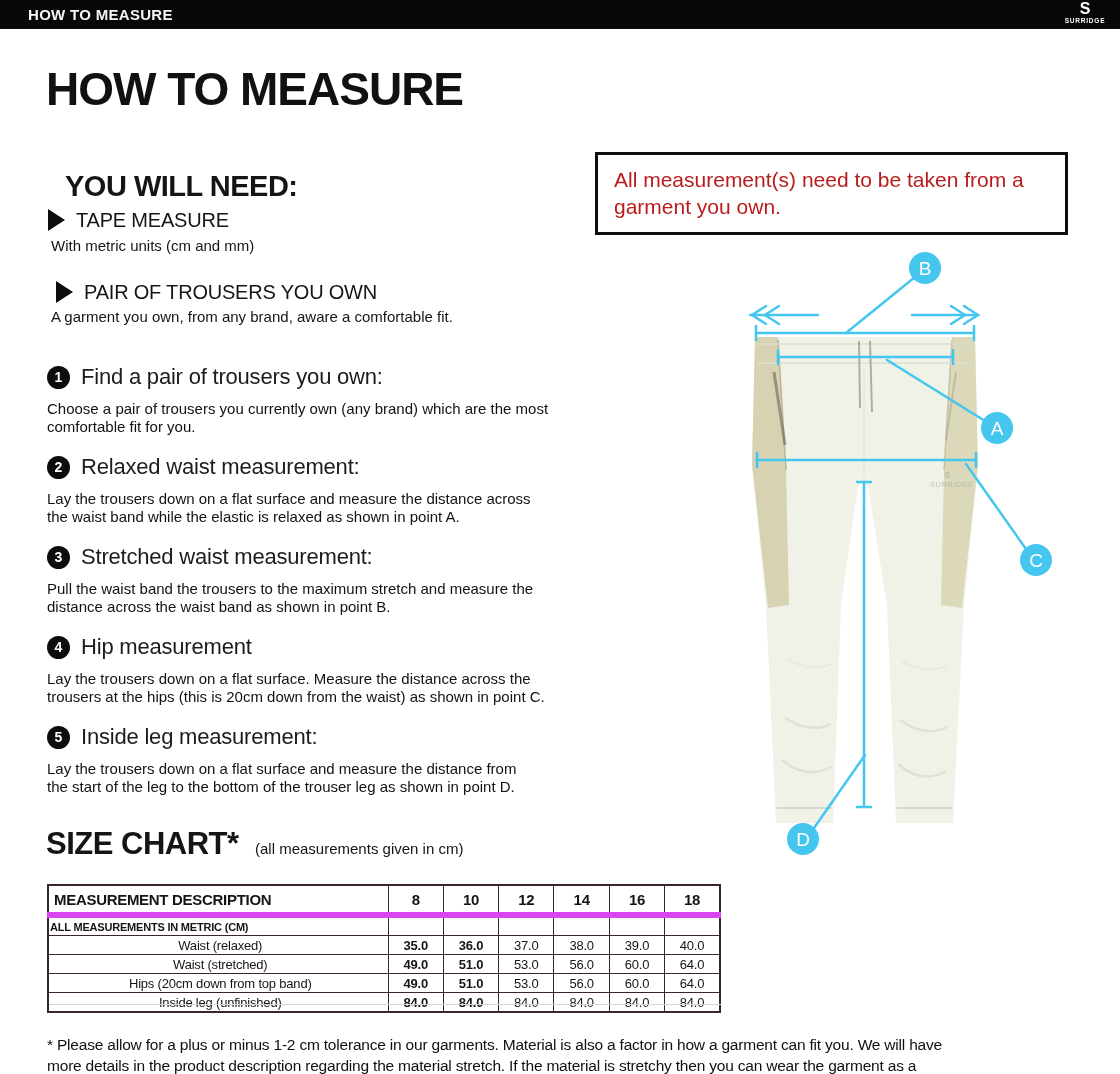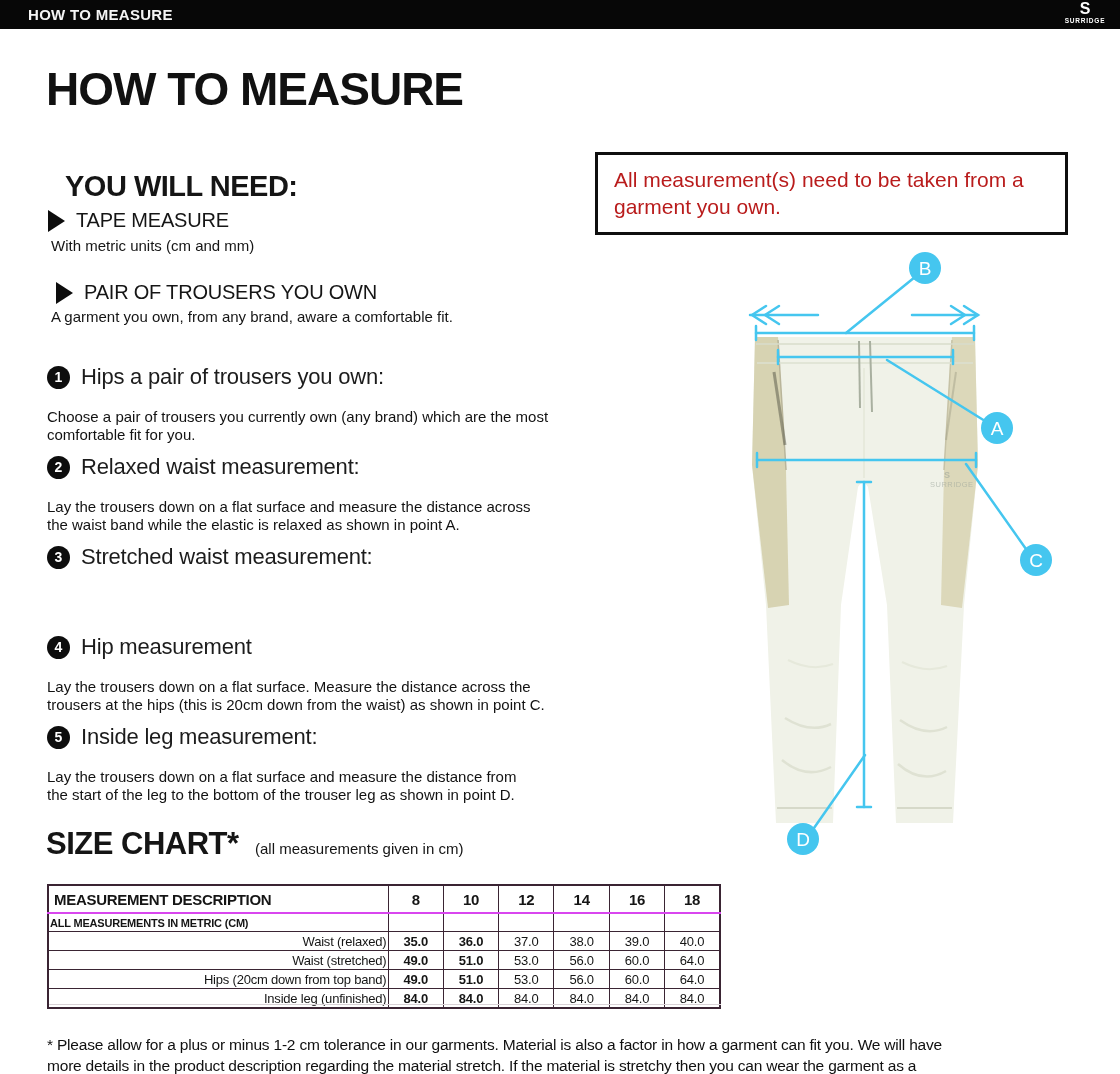--- a/index.html
+++ b/index.html
@@ -10,55 +10,55 @@
   
   .topbar{position:absolute;left:0;top:0;width:1120px;height:29px;background:#070707;}
   .topbar-title{position:absolute;left:28px;top:6px;color:#f5f5f5;font-size:15px;font-weight:bold;letter-spacing:.3px;}
   .brand{position:absolute;right:12px;top:1px;width:46px;text-align:center;color:#fff;line-height:1;}
   .brand-s{display:block;font-size:16px;font-weight:bold;transform:scaleY(1.05);}
   .brand-name{display:block;font-size:6.5px;font-weight:bold;letter-spacing:.8px;margin-top:1px;}
   
   .page-title{position:absolute;left:46px;top:62px;font-size:46px;font-weight:bold;letter-spacing:-1px;color:#111;margin:0;}
   
   .ywn-heading{position:absolute;left:49px;top:154px;font-size:29px;font-weight:bold;letter-spacing:-.5px;margin:16px;}
-  .need-item{position:absolute;left:48px;display:flex;align-items:flex-end;}
+  .need-item{position:absolute;left:48px;display:flex;align-items:flex-start;}
   .need-item.n0{top:209px;}
   .need-item.n1{top:281px;padding-left:8px;}
   .tri-icon{width:0;height:0;border-top:11px solid transparent;border-bottom:11px solid transparent;border-left:17px solid #0d0d0d;margin-right:11px;}
   .need-title{font-size:20px;letter-spacing:-.2px;}
   .need-desc{position:absolute;left:51px;font-size:15px;}
   .need-desc.n0{top:237px;}
   .need-desc.n1{top:308px;}
   
   .step{position:absolute;left:47px;width:530px;}
   .step.s0{top:364px;} .step.s1{top:454px;} .step.s2{top:544px;} .step.s3{top:634px;} .step.s4{top:724px;}
   .step-head{display:flex;align-items:center;}
   .step-num{width:23px;height:23px;border-radius:50%;background:#0d0d0d;color:#fff;font-size:14px;font-weight:bold;
             display:flex;align-items:center;justify-content:center;flex:0 0 23px;}
   .step-title{font-size:22px;margin-left:11px;letter-spacing:-.2px;color:#1c1c1c;}
-  .step-desc{margin-top:18px;font-size:15px;line-height:18px;white-space:pre-line;color:#121212;}
+  .step-desc{margin-top:10px;font-size:15px;line-height:18px;white-space:pre-line;color:#121212;}
   
   .note-box{position:absolute;left:595px;top:152px;width:473px;height:83px;border:3px solid #0f0f0f;box-sizing:border-box;
             padding:11px 16px;font-size:21px;line-height:27px;white-space:pre-line;color:#b91c1c;}
   
   .diagram{position:absolute;left:690px;top:240px;width:430px;height:640px;}
   svg text{font-family:"Liberation Sans",sans-serif;}
   
   .sc-heading{position:absolute;left:46px;top:826px;font-size:31px;font-weight:bold;letter-spacing:-.5px;margin:0;}
   .sc-sub{position:absolute;left:255px;top:840px;font-size:15px;}
   table.size{position:absolute;left:47px;top:884px;width:674px;border-collapse:collapse;table-layout:fixed;
              border:2px solid #3a2433;}
   table.size th,table.size td{border:1px solid #3a2433;overflow:hidden;white-space:nowrap;}
   table.size col.desc{width:340px;}
   tr.head th{font-size:15px;font-weight:bold;letter-spacing:-.3px;height:24px;text-align:center;}
   tr.head th:first-child{text-align:left;padding-left:5px;}
-  tr.head{border-bottom:2px solid #d946ef;padding-left:25px;}
+  tr.head{border-bottom:6px solid #d946ef;padding-left:25px;}
   tr.metric td{font-size:11px;font-weight:bold;height:15px;letter-spacing:-.2px;margin-top:40px;}
   tr.datarow td{font-size:13px;height:16px;text-align:center;letter-spacing:-.2px;}
-  tr.datarow td:first-child{text-align:right;padding-left:5px;font-size:13px;margin-top:14px;}
+  tr.datarow td:first-child{text-align:center;padding-left:5px;font-size:13px;margin-top:14px;}
   tr.datarow td:nth-child(2),tr.datarow td:nth-child(3){font-weight:bold;}
   .table-shadow{position:absolute;left:49px;top:1004px;width:672px;height:1px;background:#d9d2d6;}
   
   .footnote{position:absolute;left:47px;top:1018px;width:1050px;font-size:15.5px;line-height:21.5px;
             white-space:pre-line;letter-spacing:-.2px;color:#101010;}
 </style>
 </head>
 <body>
 
 <div class="topbar">
@@ -84,38 +84,40 @@
   <span class="need-title">PAIR OF TROUSERS YOU OWN</span>
 </div>
 <div class="need-desc n1">A garment you own, from any brand, aware a comfortable fit.</div>
 
 <div class="note-box">All measurement(s) need to be taken from a
 garment you own.</div>
 
 <div class="step s0">
   <div class="step-head">
     <span class="step-num">1</span>
-    <span class="step-title">Hips a pair of trousers you own:</span>
+    <span class="step-title">Find a pair of trousers you own:</span>
   </div>
   <div class="step-desc">Choose a pair of trousers you currently own (any brand) which are the most
 comfortable fit for you.</div>
 </div>
 <div class="step s1">
   <div class="step-head">
     <span class="step-num">2</span>
     <span class="step-title">Relaxed waist measurement:</span>
   </div>
   <div class="step-desc">Lay the trousers down on a flat surface and measure the distance across
 the waist band while the elastic is relaxed as shown in point A.</div>
 </div>
 <div class="step s2">
   <div class="step-head">
     <span class="step-num">3</span>
     <span class="step-title">Stretched waist measurement:</span>
   </div>
+  <div class="step-desc">Pull the waist band the trousers to the maximum stretch and measure the
+distance across the waist band as shown in point B.</div>
 </div>
 <div class="step s3">
   <div class="step-head">
     <span class="step-num">4</span>
     <span class="step-title">Hip measurement</span>
   </div>
   <div class="step-desc">Lay the trousers down on a flat surface. Measure the distance across the
 trousers at the hips (this is 20cm down from the waist) as shown in point C.</div>
 </div>
 <div class="step s4">

